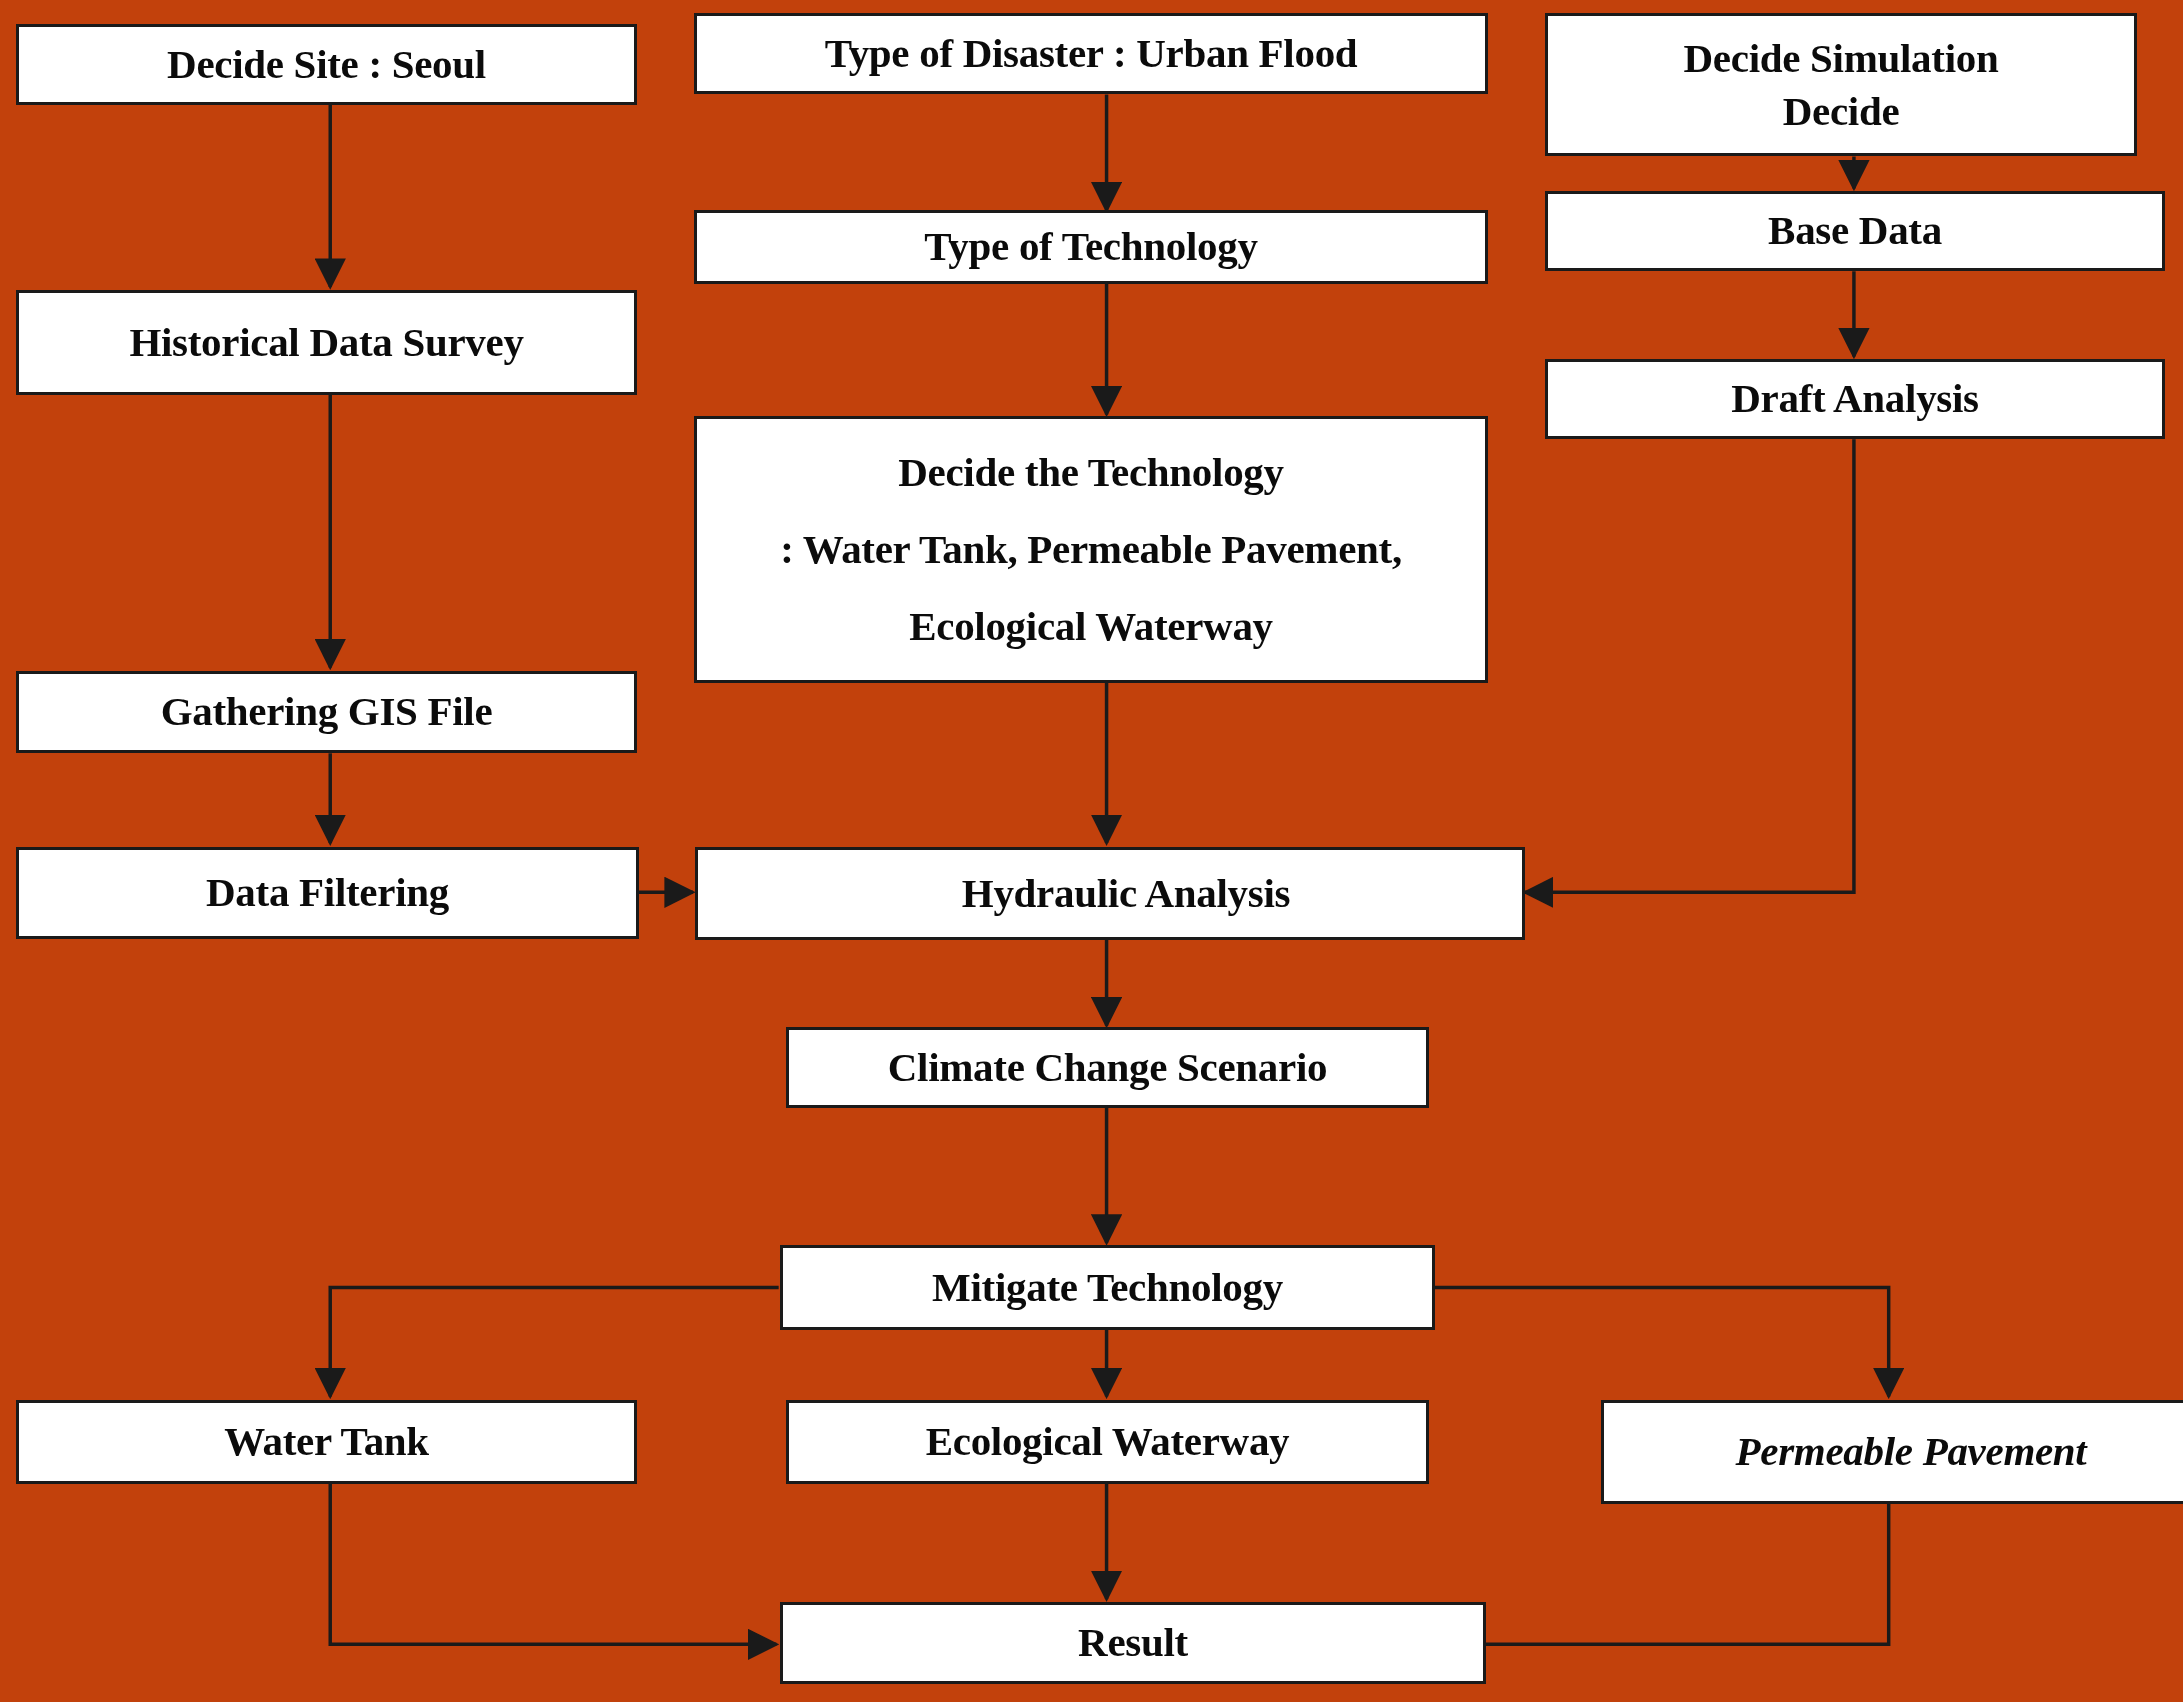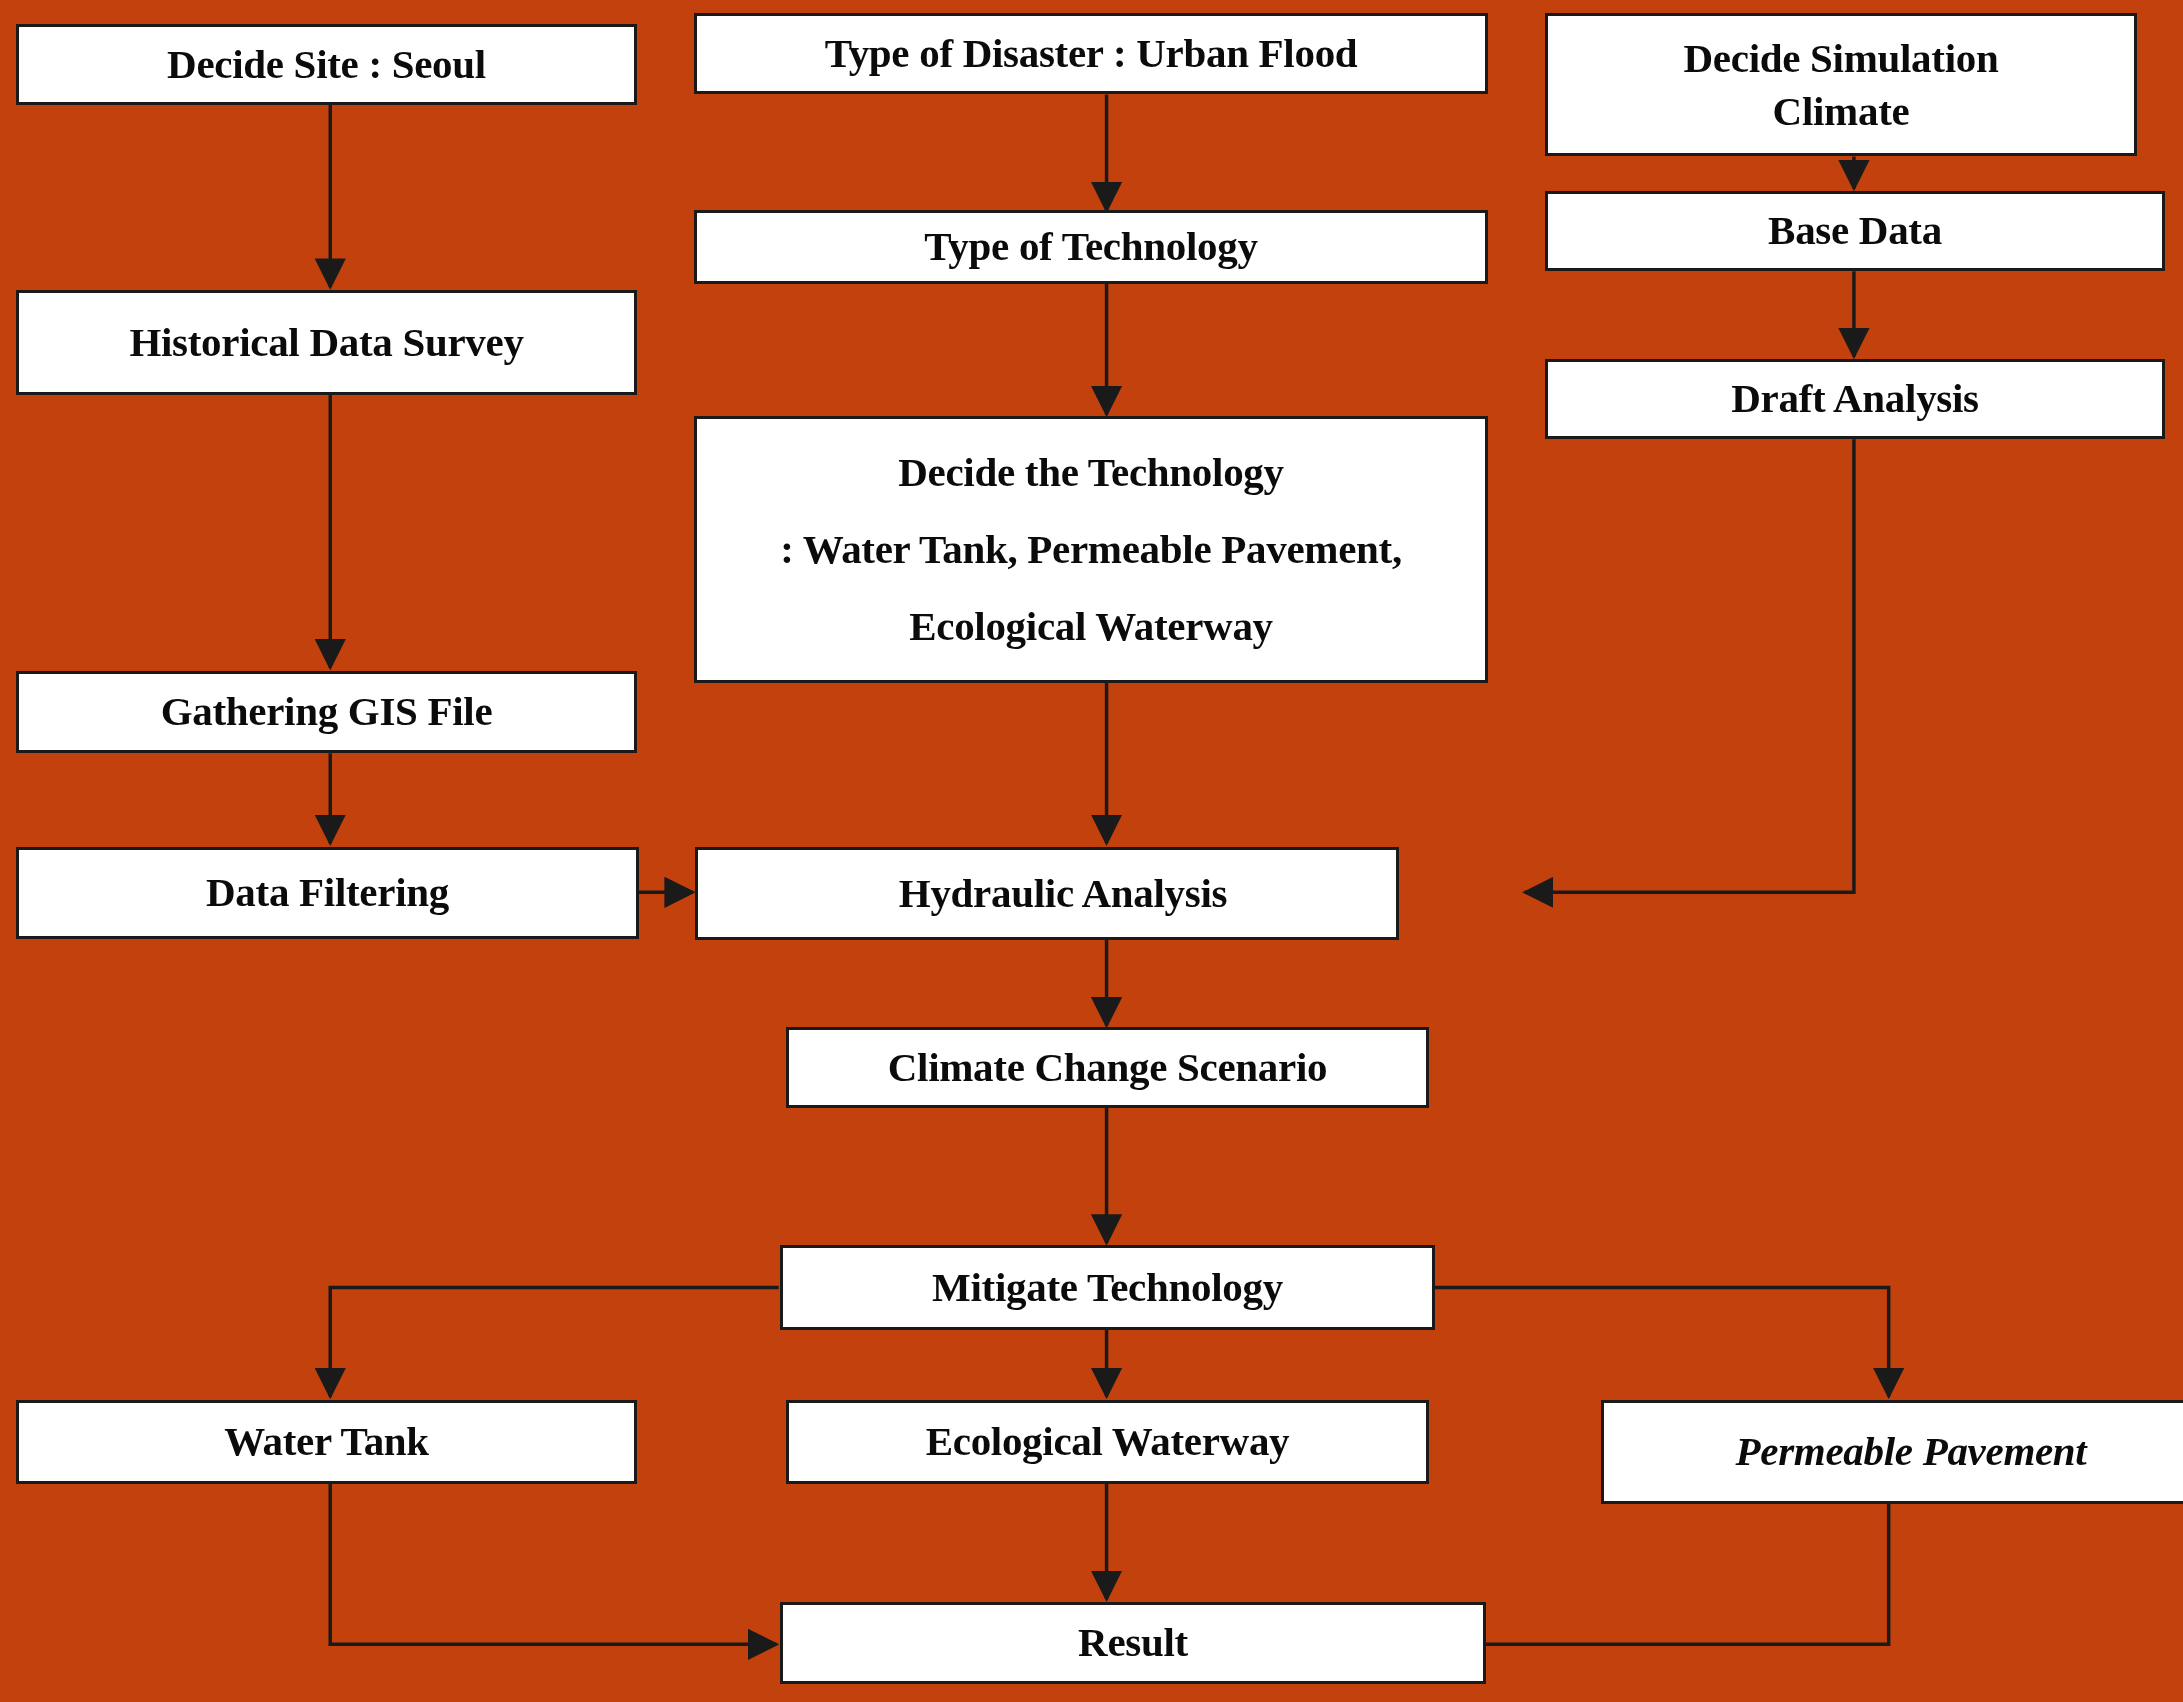--- a/index.html
+++ b/index.html
@@ -125,35 +125,35 @@
   <div class="node" style="left:694px; top:210px; width:794px; height:74px;">
     <span class="line">Type of Technology</span>
   </div>
 
   <div class="node multi" style="left:694px; top:416px; width:794px; height:267px;">
     <span class="line">Decide the Technology</span>
     <span class="line">: Water Tank, Permeable Pavement,</span>
     <span class="line">Ecological Waterway</span>
   </div>
 
-  <div class="node" style="left:695px; top:847px; width:704px; height:93px;padding-left:32px;">
+  <div class="node" style="left:695px; top:847px; width:830px; height:93px;padding-left:32px;">
     <span class="line">Hydraulic Analysis</span>
   </div>
 
   <div class="node" style="left:786px; top:1027px; width:643px; height:81px;">
     <span class="line">Climate Change Scenario</span>
   </div>
 
   <div class="node" style="left:780px; top:1245px; width:655px; height:85px;">
     <span class="line">Mitigate Technology</span>
   </div>
 
   <div class="node multi" style="left:1545px; top:13.3px; width:592px; height:143px;">
     <span class="line">Decide Simulation</span>
-    <span class="line">Climate</span>
+    <span class="line">Decide</span>
   </div>
 
   <div class="node" style="left:1545px; top:191px; width:620px; height:80px;">
     <span class="line">Base Data</span>
   </div>
 
   <div class="node" style="left:1545px; top:359px; width:620px; height:80px;">
     <span class="line">Draft Analysis</span>
   </div>
 

